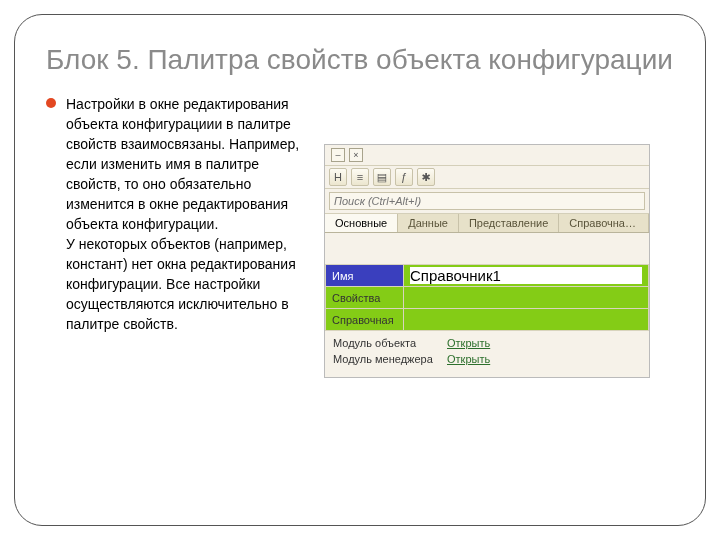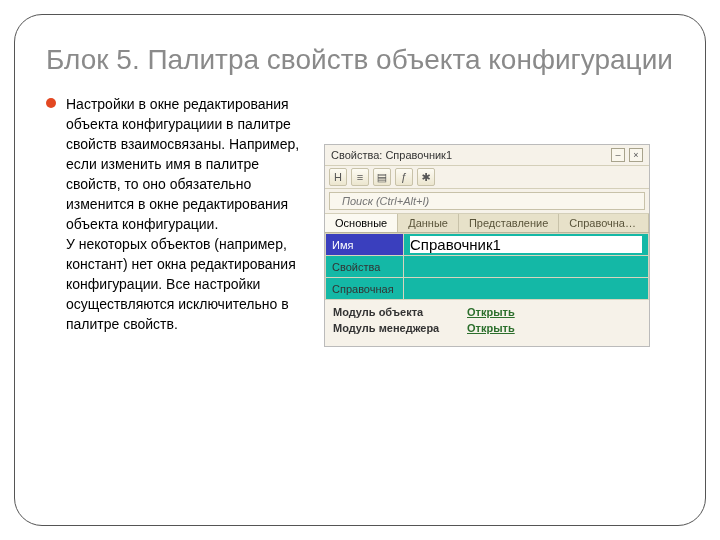--- a/index.html
+++ b/index.html
@@ -106,21 +106,21 @@
     border-bottom: 1px solid #d4cfb9;
   }
   .search-input {
     width: 100%;
     height: 18px;
     border: 1px solid #c8c2a9;
     background: #faf7ee;
     color: #b0a98e;
     font-style: italic;
     font-size: 11px;
-    padding: 0 12px;
+    padding: 0 4px;
   }
   .tabs {
     display: flex;
     background: #eab308;
     border-bottom: 1px solid #b9b49b;
     font-size: 11px;
   }
   .tab {
     padding: 3px 10px;
     border-right: 1px solid #c8c2a9;
@@ -130,21 +130,22 @@
   }
   .tab.active {
     background: #fbf9f1;
     border-right: 1px solid #c8c2a9;
     color: #000;
   }
   .tab:last-child { flex: 1; white-space: nowrap; overflow: hidden; text-overflow: ellipsis; }
   .prop-table {
     width: 100%;
     border-collapse: collapse;
-    background: #14b8a6;
+    background: #84cc16;
+    margin-top: 31px;
   }
   .prop-table td {
     border: 1px solid #d8d4bd;
     padding: 2px 6px;
     height: 18px;
     font-size: 11px;
   }
   .prop-table td.label { width: 78px; }
   .prop-table tr.selected td.label {
     background: #3a3fbe;
@@ -160,23 +161,22 @@
     font-size: 15px;
     font-family: Liberation Sans, sans-serif;
     padding: 0;
   }
   .links {
     padding: 6px 8px 8px 8px;
     font-size: 11px;
   }
   .link-row {
     display: flex;
-    gap: 24px;
+    gap: 4px;
     margin-bottom: 4px;
-    font-weight: bold;
   }
   .link-row .ll { width: 110px; color: #333; }
   .link-row .la {
     color: #2c6f2c;
     text-decoration: underline;
     cursor: pointer;
   }
 </style>
 </head>
 <body>
@@ -190,21 +190,20 @@
 
     <div class="bullet-col">
       <div class="bullet"></div>
       <div class="bullet-text" style="white-space:pre-line;">Настройки в окне редактирования объекта конфигурациии в палитре свойств взаимосвязаны. Например, если изменить имя в палитре свойств, то оно обязательно изменится в окне редактирования объекта конфигурации.
 У некоторых объектов (например, констант) нет окна редактирования конфигурации. Все настройки осуществляются исключительно в палитре свойств.</div>
     </div>
 
     <div class="panel-wrap">
 
       <div class="titlebar">
-        <span class="titlebar-text">Свойства: Справочник1</span>
         <div class="tb-btn">–</div>
         <div class="tb-btn">×</div>
       </div>
 
       <div class="iconbar">
         <div class="ib-btn">H</div>
         <div class="ib-btn">≡</div>
         <div class="ib-btn">▤</div>
         <div class="ib-btn">ƒ</div>
         <div class="ib-btn">✱</div>

